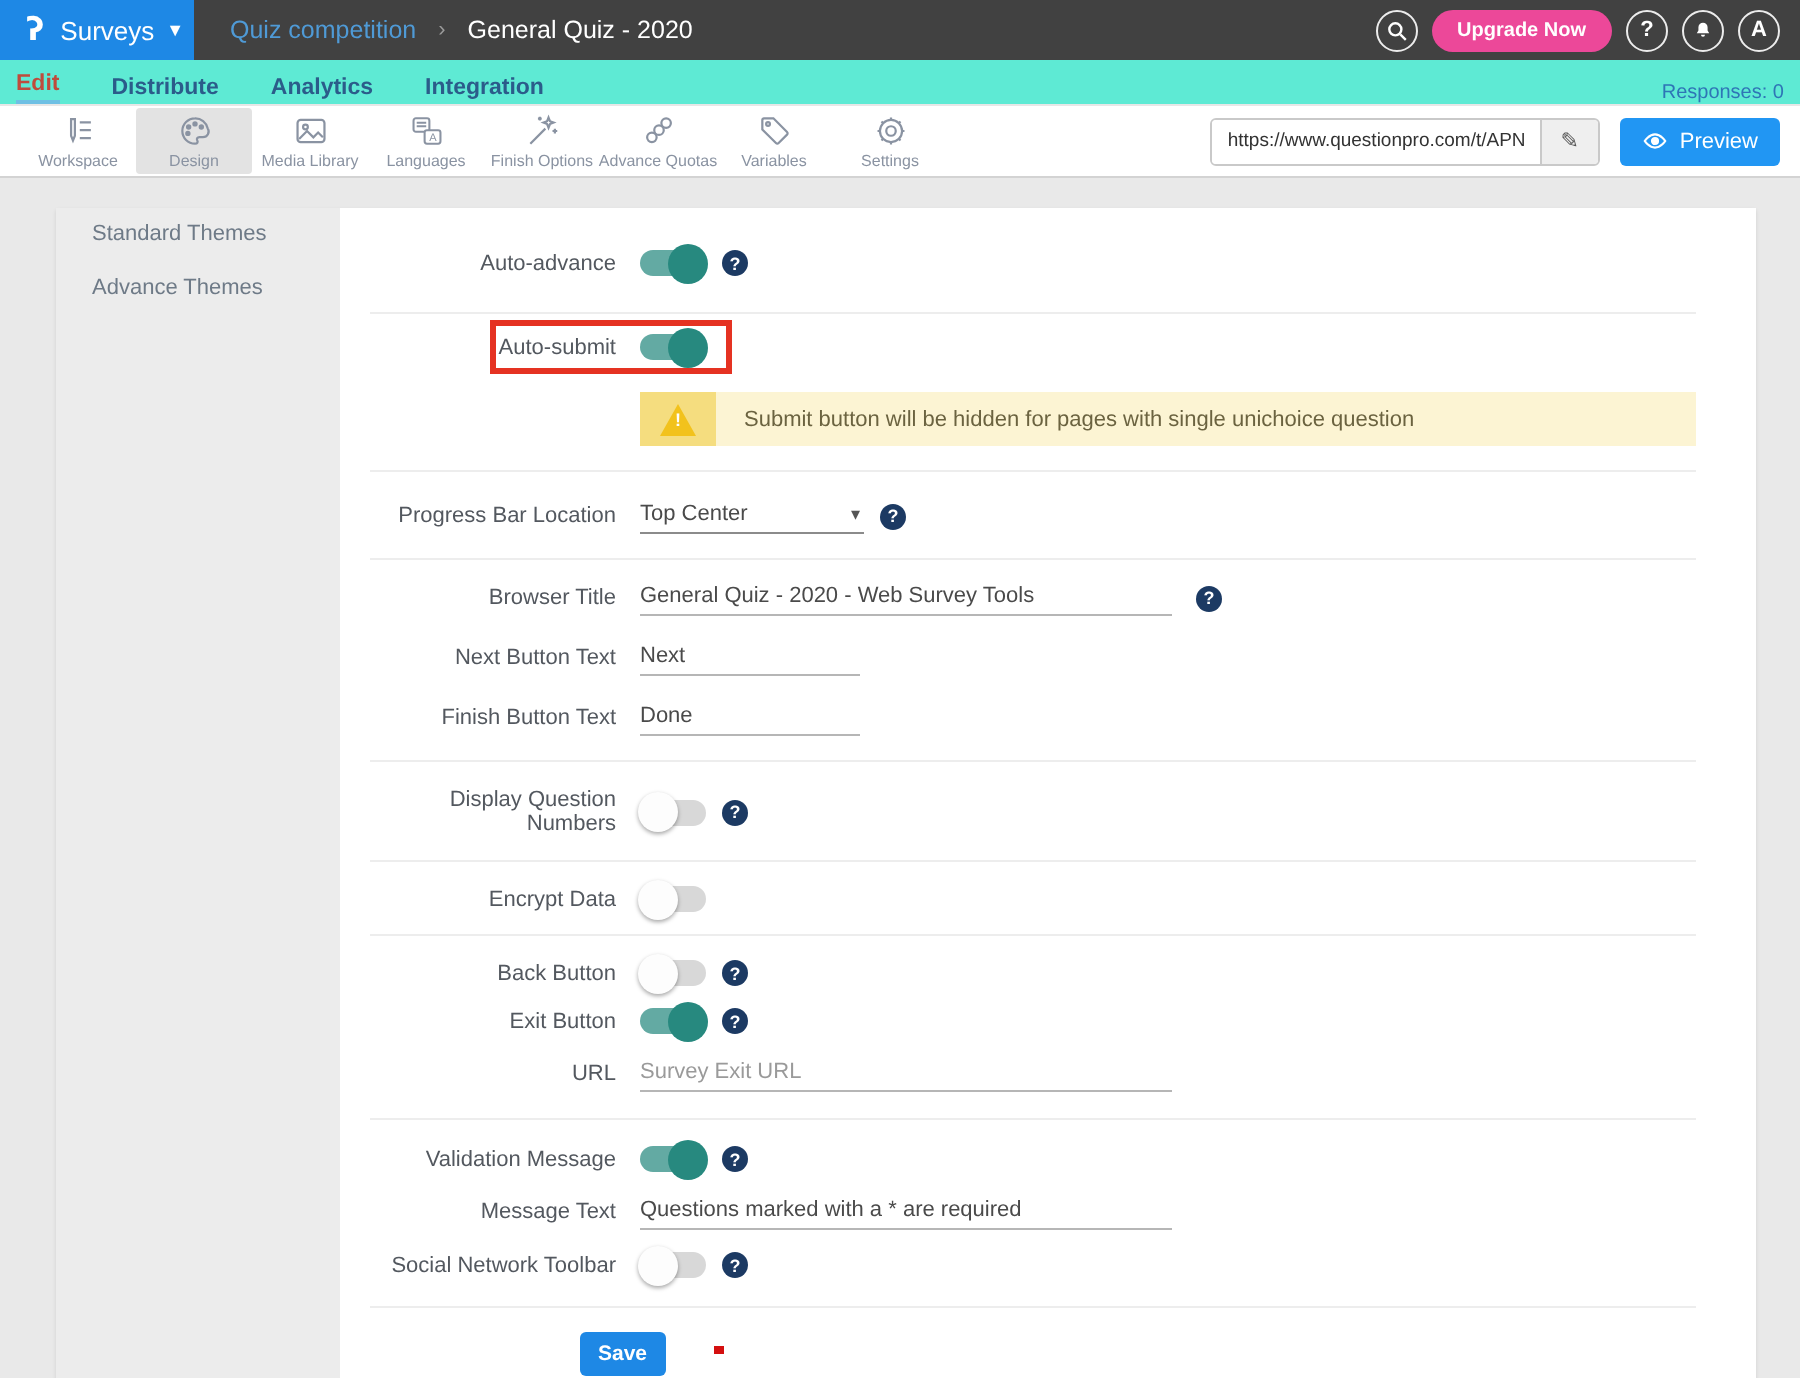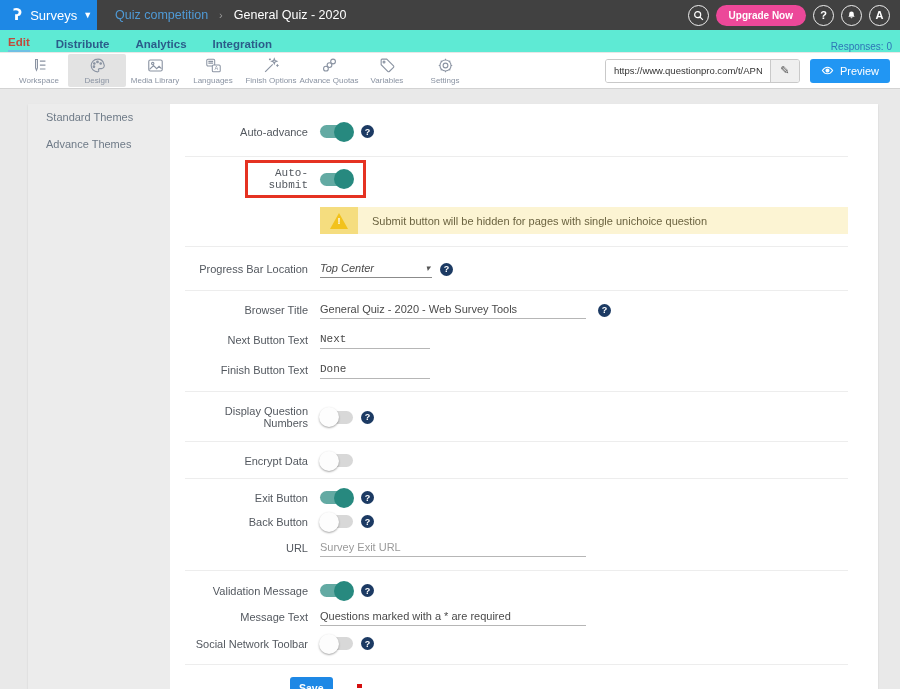--- a/index.html
+++ b/index.html
@@ -56,28 +56,28 @@
   .toggle.on .knob{right:-1px;background:#27897f;}
   .toggle.off{background:#d8d8d8;}
   .toggle.off .knob{left:-1px;background:#fdfdfd;box-shadow:0 1px 2px rgba(0,0,0,.35);}
 
   .help{width:13px;height:13px;border-radius:50%;background:#1c3a63;color:#fff;display:flex;align-items:center;justify-content:center;flex-shrink:0;cursor:pointer;}
   .help::after{content:"?";font-size:9px;font-weight:bold;}
 
   .uline{border:0;border-bottom:1px solid #b6b6b6;font-size:11px;font-family:"Liberation Sans",sans-serif;color:#4a4a4a;padding:2px 0 3px;background:transparent;outline:none;}
   .uline::placeholder{color:#9a9a9a;}
   .w-wide{width:266px;}
-  .w-small{width:110px;font-family:Liberation Mono, monospace;}
-  .sel{width:110px;border-bottom:1px solid #8b8b8b;display:flex;justify-content:space-between;align-items:center;padding:2px 2px 3px 0;color:#4a4a4a;font-size:11px;cursor:pointer;font-style:italic;}
+  .w-small{width:110px;}
+  .sel{width:110px;border-bottom:1px solid #8b8b8b;display:flex;justify-content:space-between;align-items:center;padding:2px 2px 3px 0;color:#4a4a4a;font-size:11px;cursor:pointer;}
   .sel::after{content:"▾";color:#555;font-size:9px;}
 
   
   .sec-a{padding:21px 0 18px;}
   .sec-b{padding:3px 0 12px;}
-  .redbox{display:inline-flex;align-items:center;margin-left:60px;border:3px solid #e53222;padding:4px 10px 4px 0;font-family:Liberation Mono, monospace;}
+  .redbox{display:inline-flex;align-items:center;margin-left:60px;border:3px solid #e53222;padding:4px 10px 4px 0;}
   .redbox .flabel{width:60px;}
   .banner{margin:9px 0 0 135px;width:528px;display:flex;min-height:27px;}
   .banner-icon{width:38px;background:#f5dd7f;display:flex;align-items:center;justify-content:center;position:relative;flex-shrink:0;}
   .warn-tri{width:0;height:0;border-left:9px solid transparent;border-right:9px solid transparent;border-bottom:16px solid #f2c21c;}
   .banner-icon::after{content:"!";position:absolute;color:#fff;font-size:9px;font-weight:bold;top:9px;}
   .banner-text{flex:1;background:#fcf4d3;color:#6b6340;font-size:11px;display:flex;align-items:center;padding:0 14px;}
   .sec-c{padding:13px 0 12px;}
   .sec-d{padding:10px 0 12px;}
   .sec-d .frow{margin-bottom:12px;}
   .sec-d .frow:last-child{margin-bottom:0;}
@@ -310,32 +310,32 @@
           <span class="fctrl">
             <span class="toggle off">
                 <span class="knob"></span>
               </span>
           </span>
         </div>
       </div>
 
       <div class="sec sec-g">
         <div class="frow">
+          <span class="flabel">Back Button</span>
+          <span class="fctrl">
+            <span class="toggle off">
+                <span class="knob"></span>
+              </span>
+            <span class="help"></span>
+          </span>
+        </div>
+        <div class="frow">
           <span class="flabel">Exit Button</span>
           <span class="fctrl">
             <span class="toggle on">
-                <span class="knob"></span>
-              </span>
-            <span class="help"></span>
-          </span>
-        </div>
-        <div class="frow">
-          <span class="flabel">Back Button</span>
-          <span class="fctrl">
-            <span class="toggle off">
                 <span class="knob"></span>
               </span>
             <span class="help"></span>
           </span>
         </div>
         <div class="frow">
           <span class="flabel">URL</span>
           <span class="fctrl">
             <input class="uline w-wide" placeholder="Survey Exit URL" style="">
           </span>

